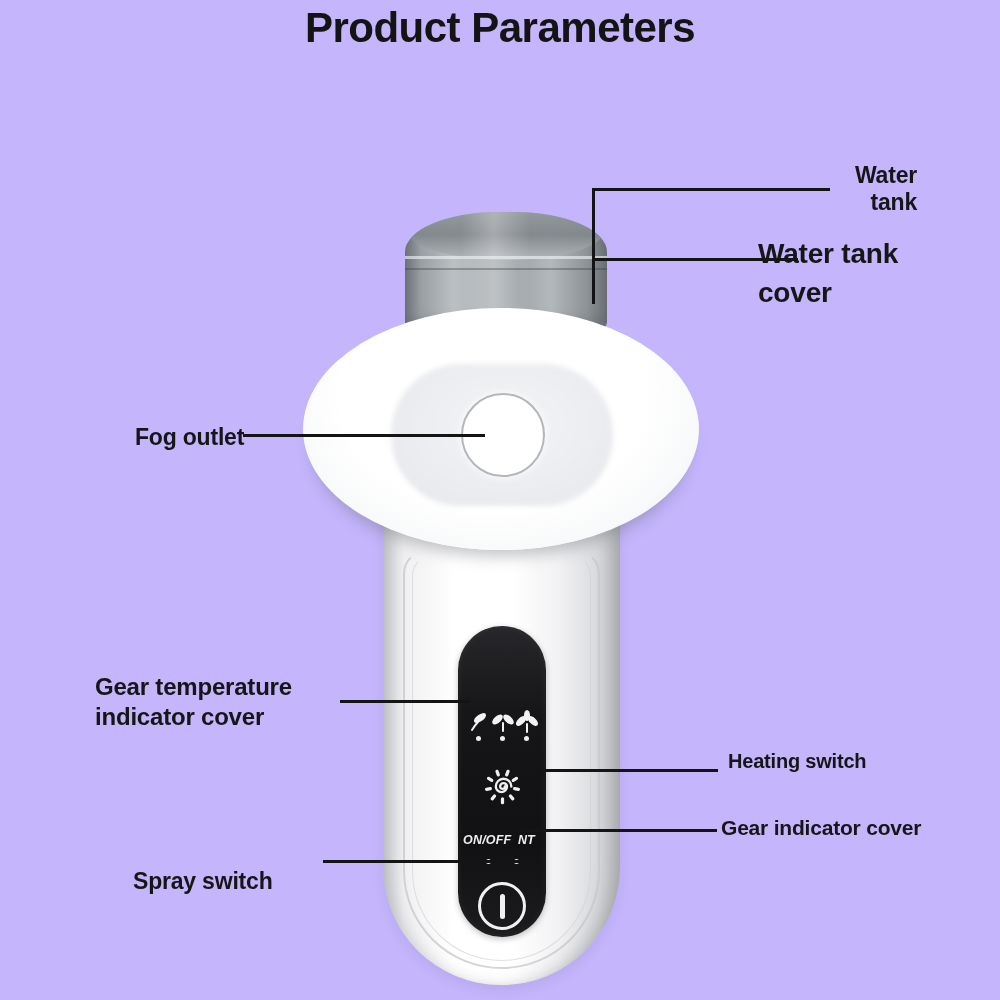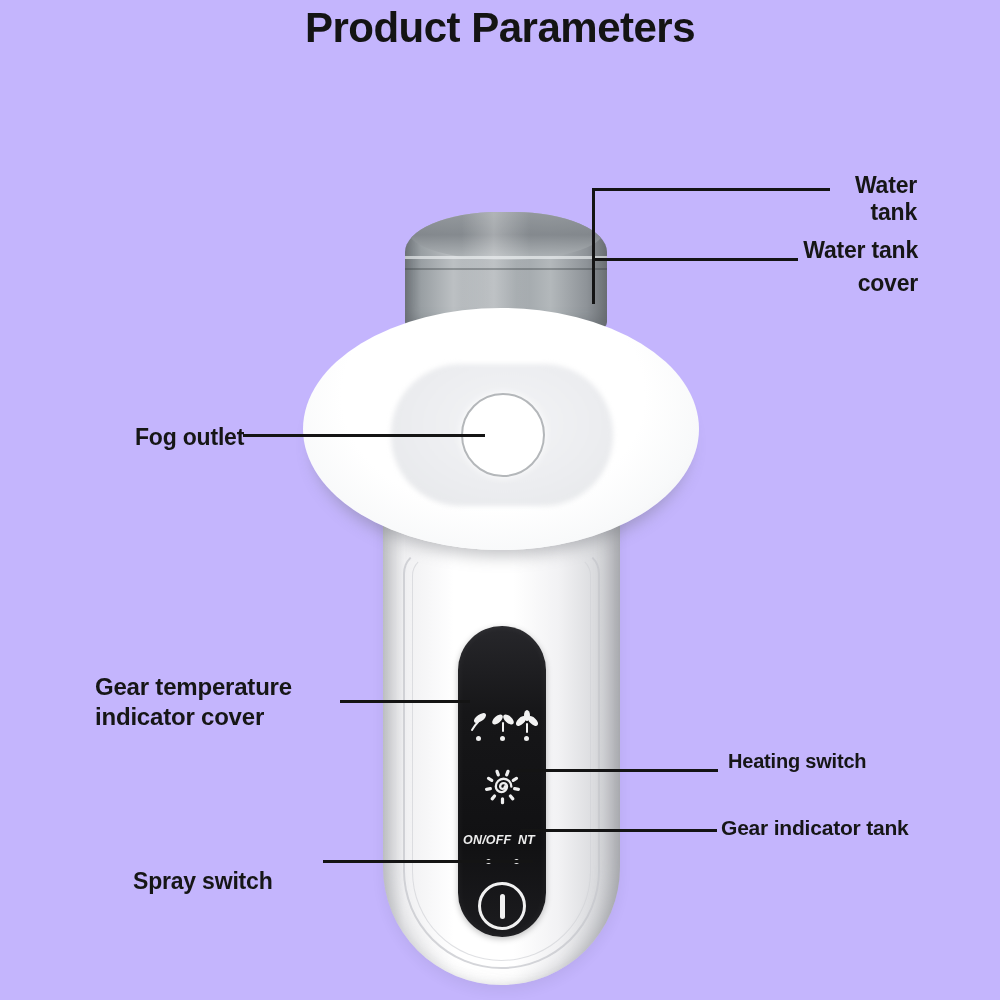--- a/index.html
+++ b/index.html
@@ -9,22 +9,22 @@
   
   .title{position:absolute;left:0;top:4px;width:1000px;text-align:center;
          font-size:42px;font-weight:bold;letter-spacing:-0.5px;color:#141414;}
 
   
   .line{position:absolute;background:#141414;height:3px;z-index:6;}
   .line.v{width:3px;}
 
   
   .label{position:absolute;font-weight:bold;color:#161616;z-index:6;letter-spacing:-0.2px;}
-  .lbl-water-tank{left:817px;top:172px;width:100px;text-align:right;font-size:23px;line-height:27px;}
-  .lbl-water-tank-cover{left:758px;top:234px;width:160px;text-align:right;font-size:23px;line-height:33px;}
+  .lbl-water-tank{left:817px;top:162px;width:100px;text-align:right;font-size:23px;line-height:27px;}
+  .lbl-water-tank-cover{left:758px;top:234px;width:160px;text-align:left;font-size:28px;line-height:39px;}
   .lbl-fog-outlet{left:135px;top:424px;font-size:23px;}
   .lbl-gear-temp{left:95px;top:672px;width:240px;font-size:24px;line-height:30px;}
   .lbl-heating{left:728px;top:750px;font-size:20px;}
   .lbl-gear-ind{left:721px;top:816px;font-size:21px;}
   .lbl-spray{left:133px;top:868px;font-size:23px;}
 
   
   .tank{position:absolute;left:405px;top:212px;width:202px;height:118px;z-index:1;
         border-radius:46% 46% 10px 10px / 34% 34% 8px 8px;overflow:hidden;
         background:linear-gradient(90deg,#70757a 0%,#999fa3 8%,#bcc0c3 24%,#a8adb1 40%,
@@ -161,16 +161,16 @@
   <div class="line" style="left:340px;top:700px;width:130px;"></div>
   <div class="line" style="left:517px;top:769px;width:201px;"></div>
   <div class="line" style="left:521px;top:829px;width:196px;"></div>
   <div class="line" style="left:323px;top:860px;width:210px;"></div>
 
   <div class="label lbl-water-tank">Water tank</div>
   <div class="label lbl-water-tank-cover">Water tank cover</div>
   <div class="label lbl-fog-outlet">Fog outlet</div>
   <div class="label lbl-gear-temp">Gear temperature indicator cover</div>
   <div class="label lbl-heating">Heating switch</div>
-  <div class="label lbl-gear-ind">Gear indicator tank</div>
+  <div class="label lbl-gear-ind">Gear indicator cover</div>
   <div class="label lbl-spray">Spray switch</div>
 
 </div>
 
 </body></html>

